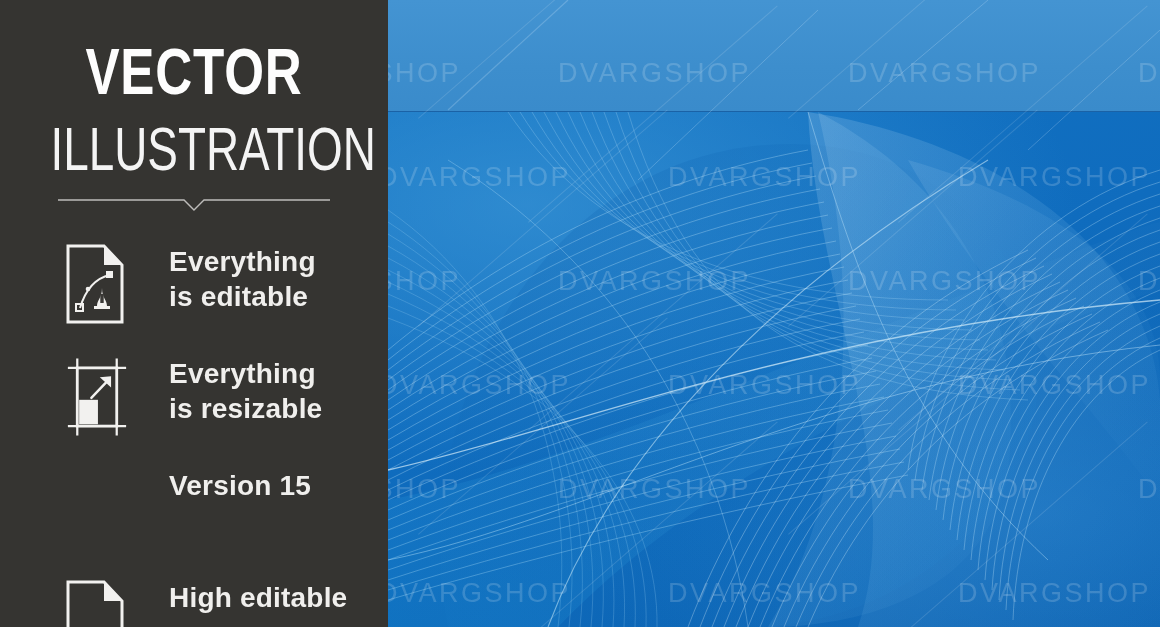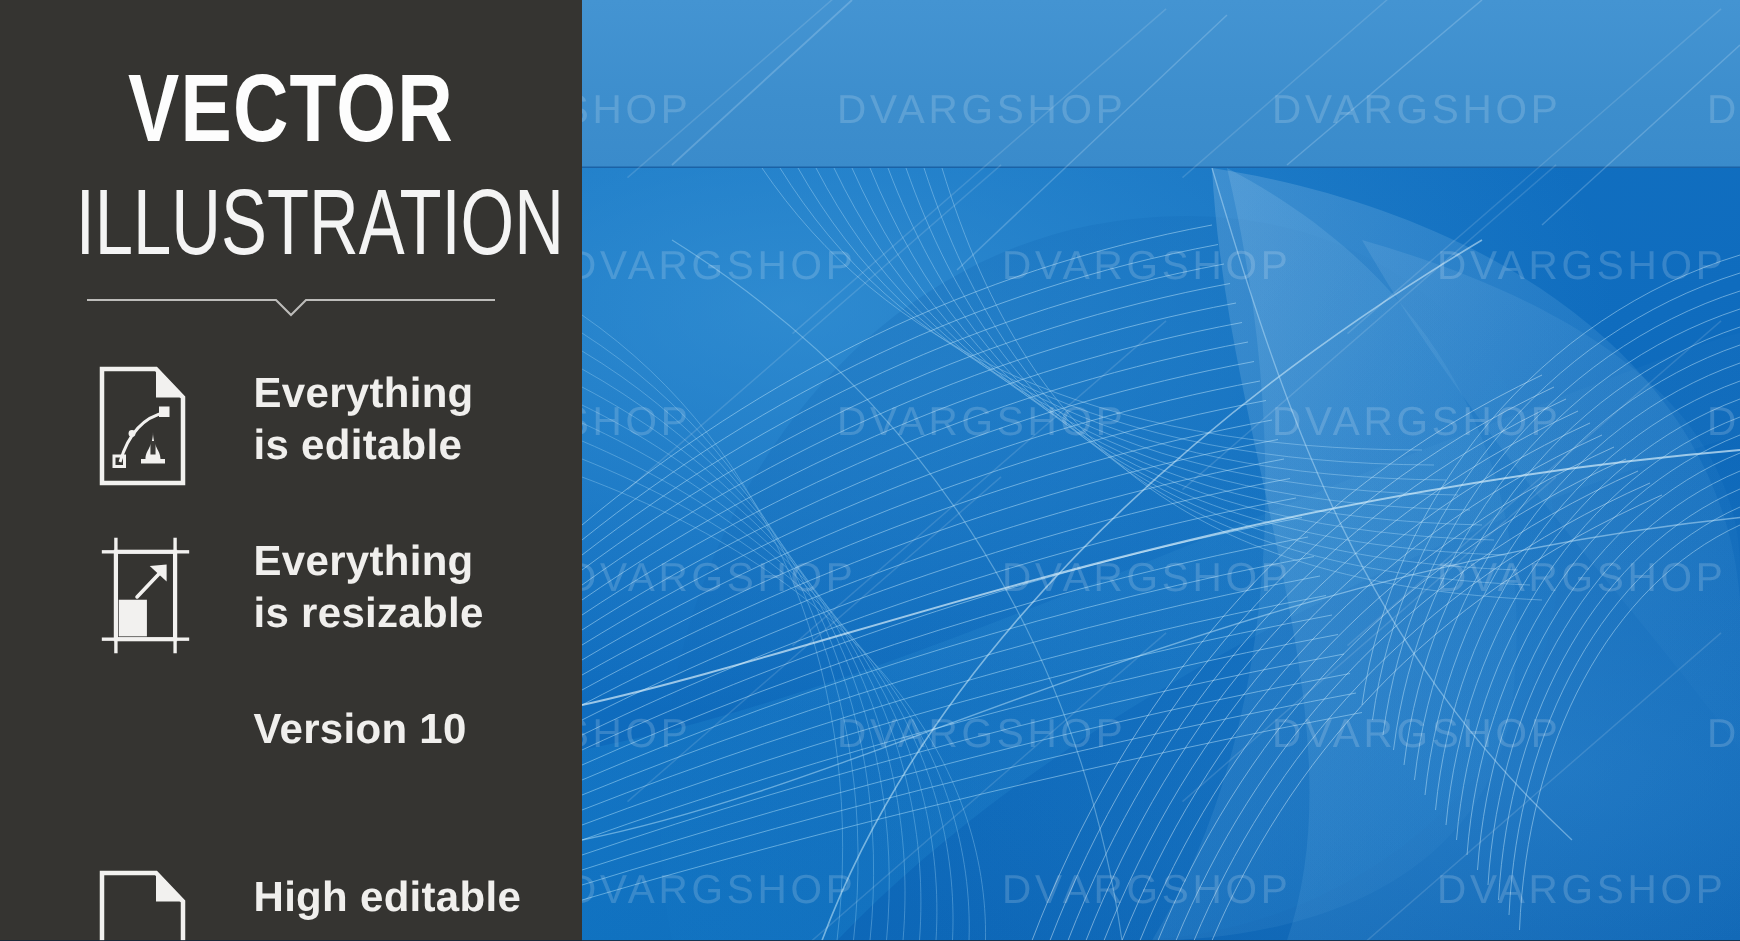--- a/index.html
+++ b/index.html
@@ -330,21 +330,21 @@
         </svg>
       </div>
       <div class="feature-text">
         <span>Everything</span>
         <span class="l2">is resizable</span>
       </div>
     </div>
 
     <div class="feature-row" id="feature-2">
       <div class="feature-text">
-        <span>Version 10</span>
+        <span>Version 15</span>
       </div>
     </div>
 
     <div class="feature-row" id="feature-3">
       <div class="feature-icon">
         <svg width="58" height="80" viewBox="0 0 58 80">
           <path d="M 2 2 L 38 2 L 56 21 L 56 78 L 2 78 Z" fill="none" stroke="#f2f1ef" stroke-width="3"></path>
           <path d="M 38 2 L 38 21 L 56 21 Z" fill="#f2f1ef"></path>
         </svg>
       </div>

